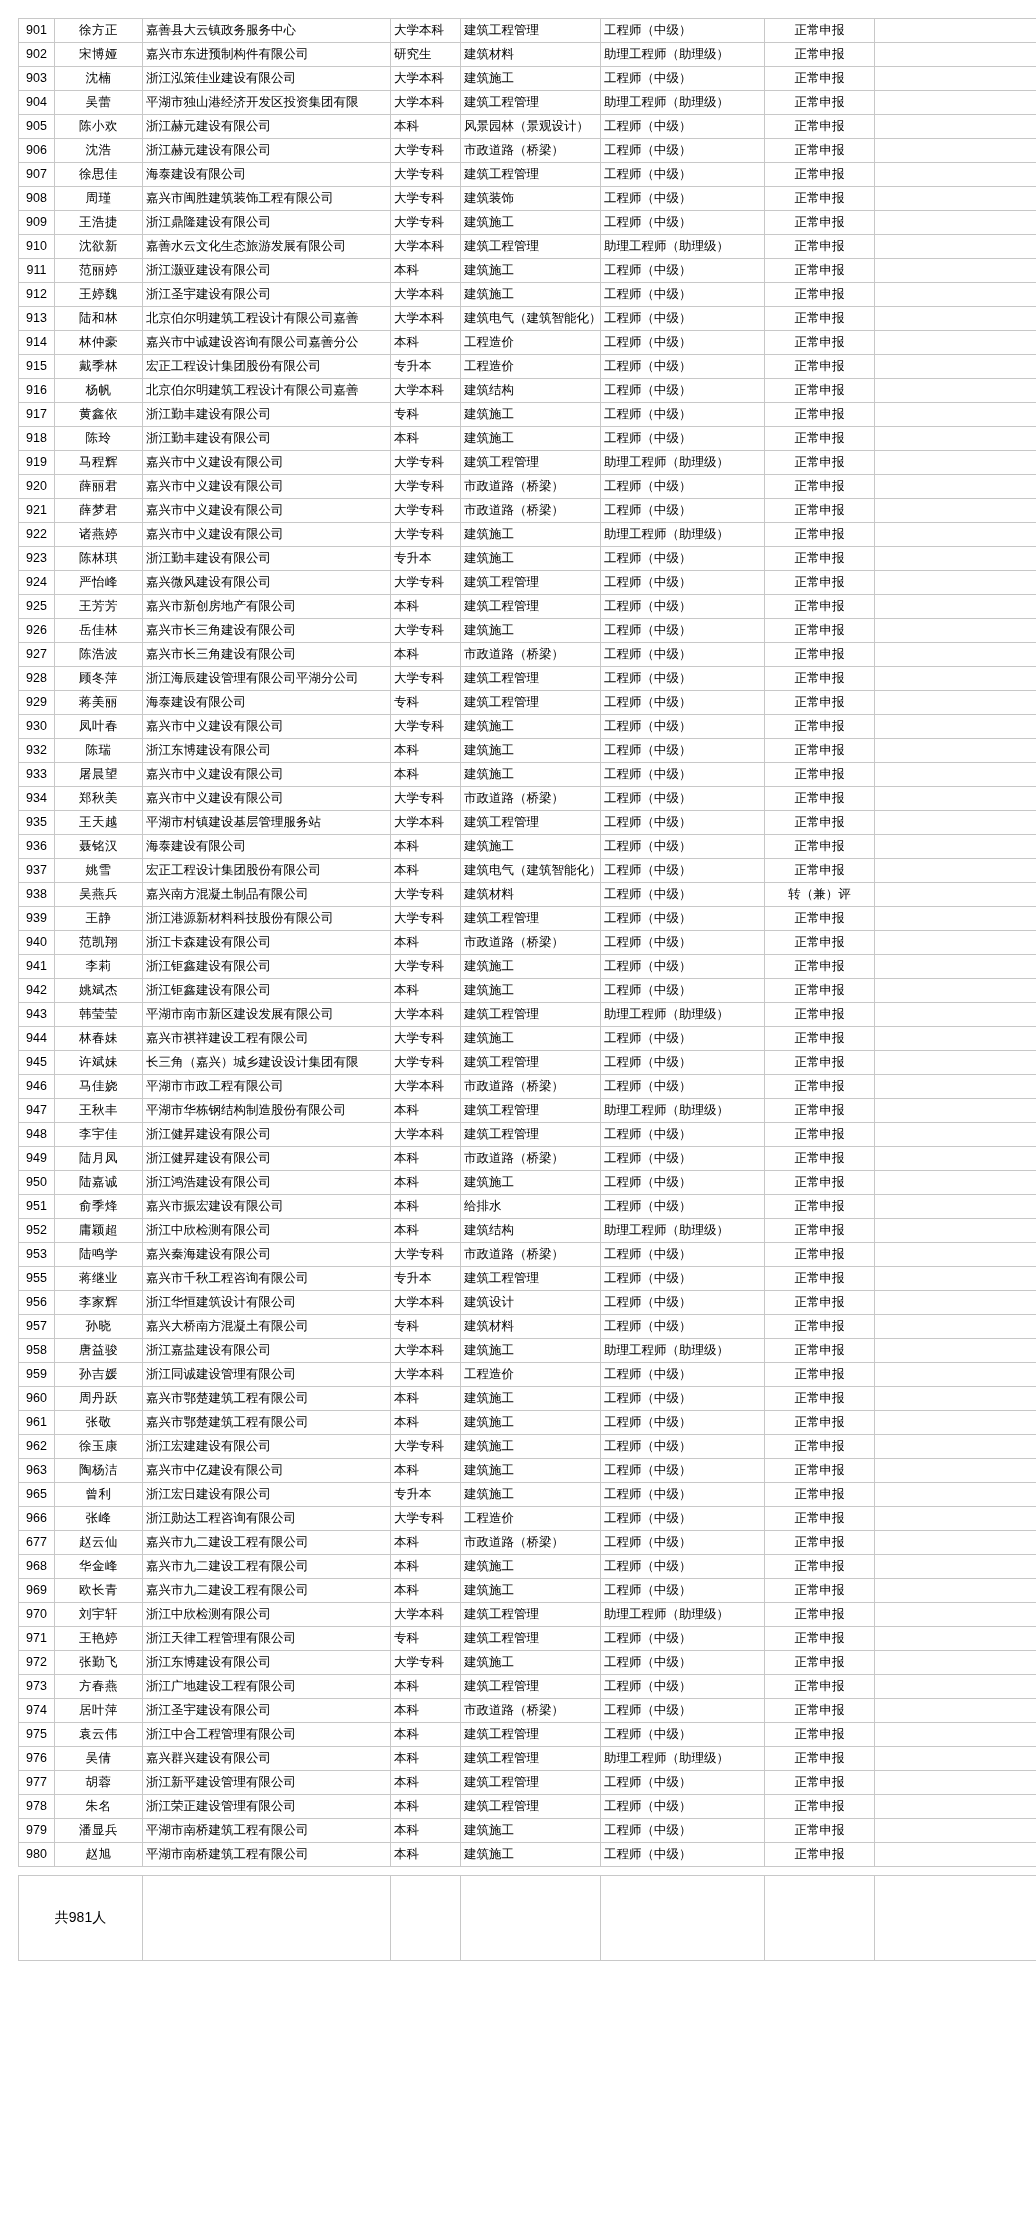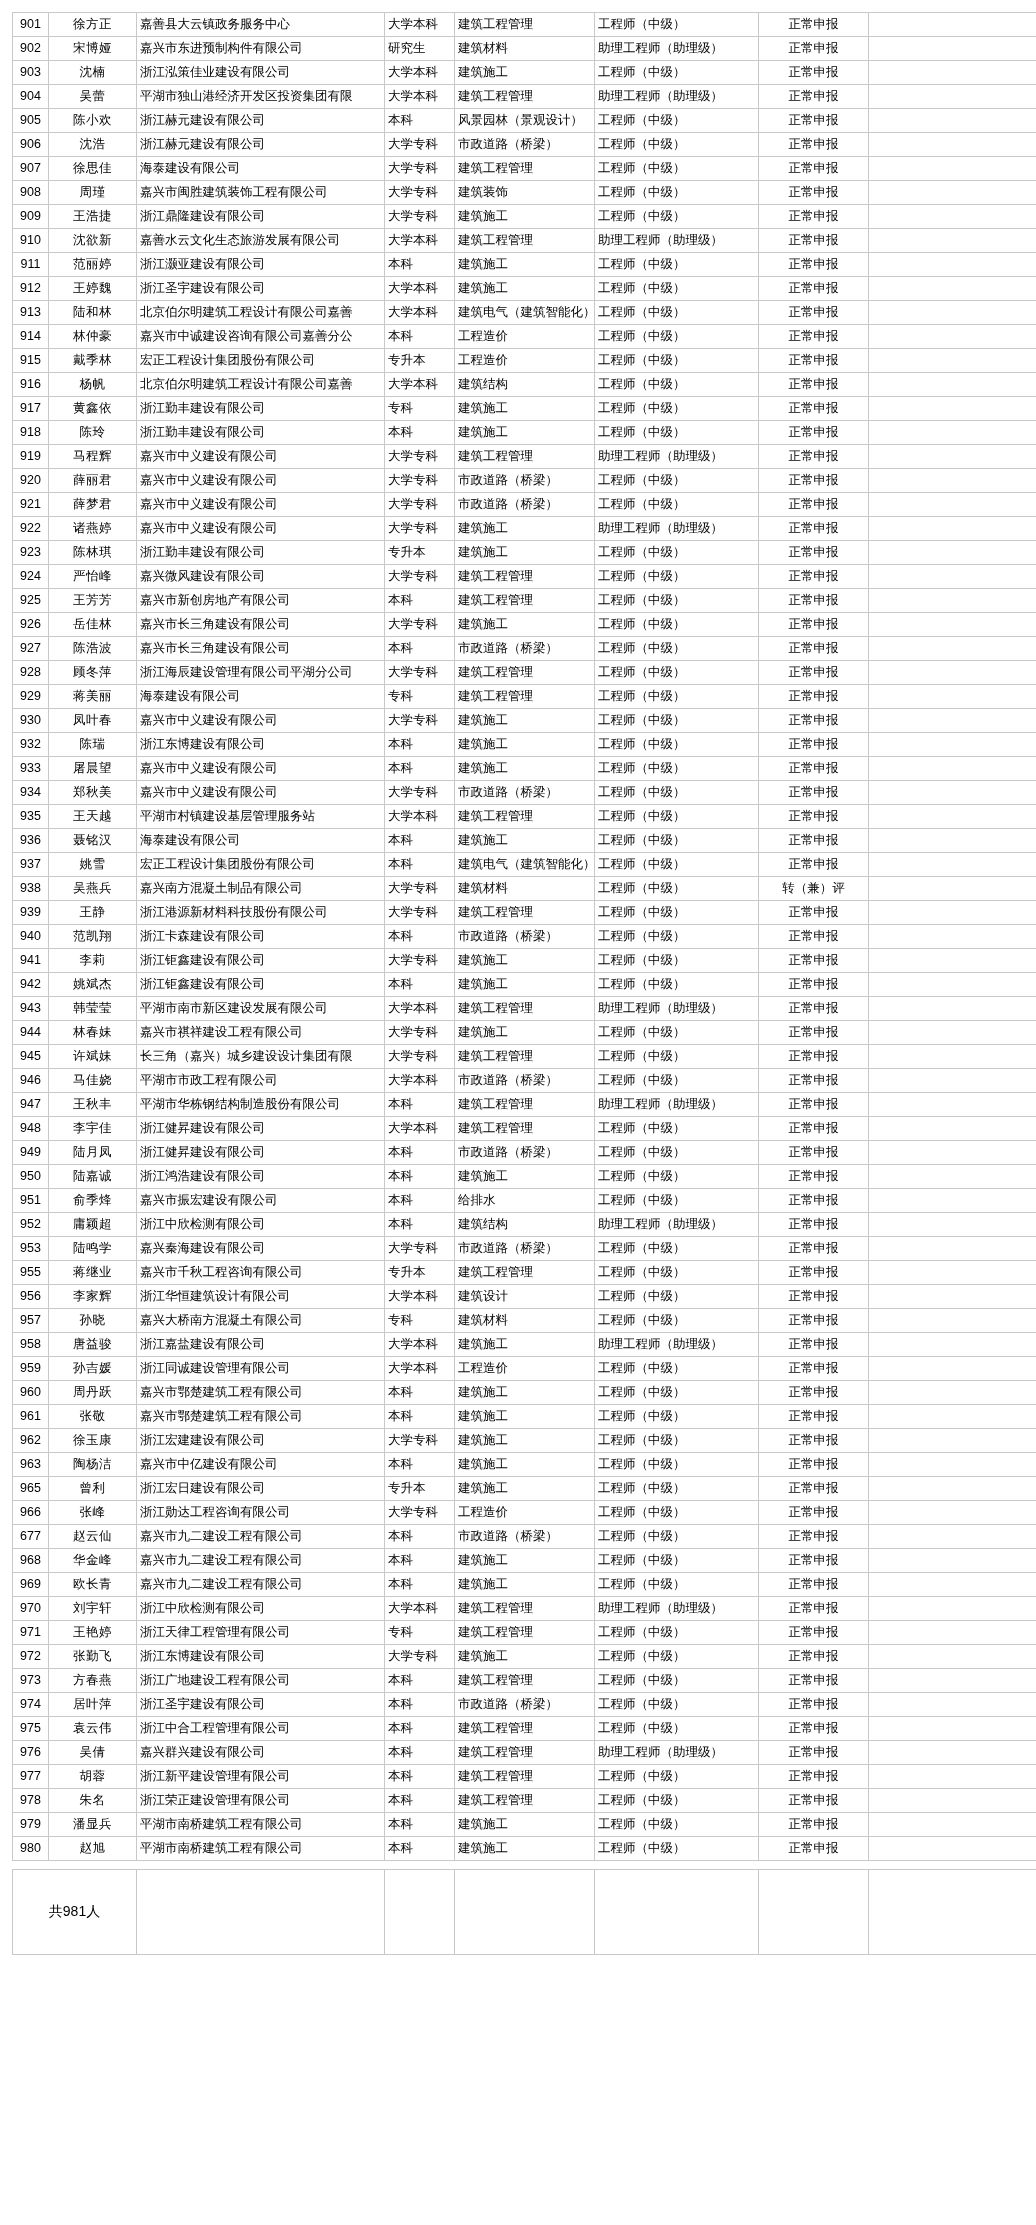--- a/index.html
+++ b/index.html
@@ -8,21 +8,21 @@
     background: #ffffff;
   }
   body {
     font-family: "Liberation Sans", "DejaVu Sans", sans-serif;
     color: #000000;
     width: 1036px;
   }
   .sheet {
     width: 1036px;
     box-sizing: border-box;
-    padding: 12px;
+    padding: 18px;
   }
   table.roster {
     border-collapse: collapse;
     width: 1036px;
     table-layout: fixed;
   }
   table.roster td {
     border: 1px solid #c8c8c8;
     font-size: 12.5px;
     line-height: 15px;

